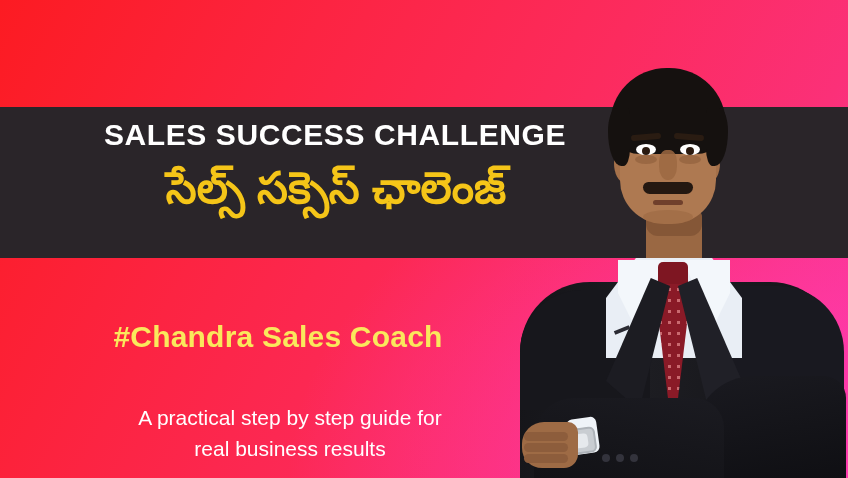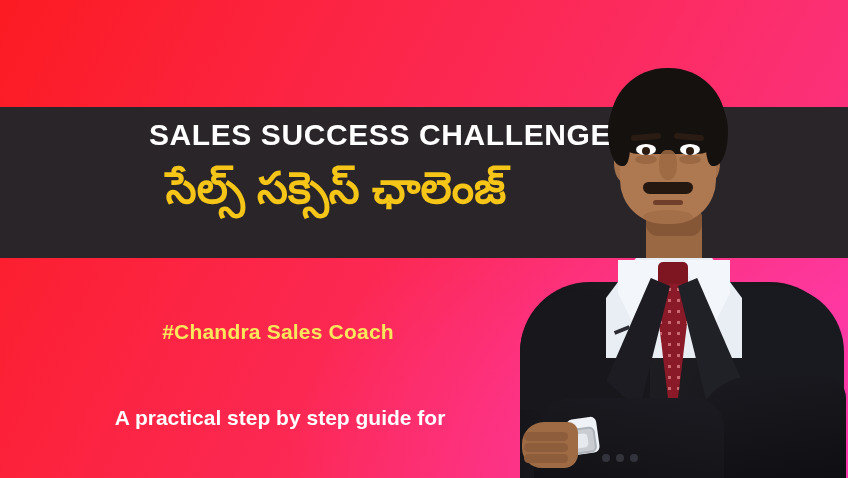--- a/index.html
+++ b/index.html
@@ -20,45 +20,44 @@
     background:#2A2529;z-index:3;
   }
   .banner-eng{
     position:absolute;left:0;top:13px;width:670px;
     text-align:center;
     color:#FFFFFF;
     font-size:30px;font-weight:bold;
     letter-spacing:0.6px;
     line-height:1;
     font-family:"Liberation Sans","DejaVu Sans",sans-serif;
-    padding-left:45px;
   }
   .banner-tel{
     position:absolute;left:0;top:53px;width:672px;
     text-align:center;
     color:#F5C518;
     font-size:44px;font-weight:bold;
     line-height:1.25;
     font-family:"Liberation Sans","DejaVu Sans",sans-serif;
   }
 
   
   .hashtag{
     position:absolute;left:0;top:320px;width:556px;
     text-align:center;
     color:#FAE85C;
-    font-size:21px;font-weight:bold;
+    font-size:30px;font-weight:bold;
     letter-spacing:0.2px;
     z-index:4;
   }
   .subtitle{
-    position:absolute;left:2px;top:402px;width:556px;
+    position:absolute;left:12px;top:402px;width:556px;
     text-align:center;
     color:#FFFFFF;
-    font-size:21px;font-weight:bold;
+    font-size:21px;font-weight:normal;
     line-height:1.48;
     z-index:4;
   }
   .subtitle span{display:block;}
 
   
   .person{
     position:absolute;left:498px;top:46px;width:350px;height:432px;
     z-index:5;
   }
@@ -176,20 +175,21 @@
 
   <div class="banner">
     <div class="banner-eng">SALES SUCCESS CHALLENGE</div>
     <div class="banner-tel">సేల్స్ సక్సెస్ ఛాలెంజ్</div>
   </div>
 
   <div class="hashtag">#Chandra Sales Coach</div>
 
   <div class="subtitle">
     <span>A practical step by step guide for</span>
+    <span>real business results</span>
   </div>
 
   <div class="person">
     <div class="jacket"></div>
     <div class="jacket-shoulder-l"></div>
     <div class="jacket-shoulder-r"></div>
 
     <div class="neck"></div>
     <div class="neck-shadow"></div>
 

